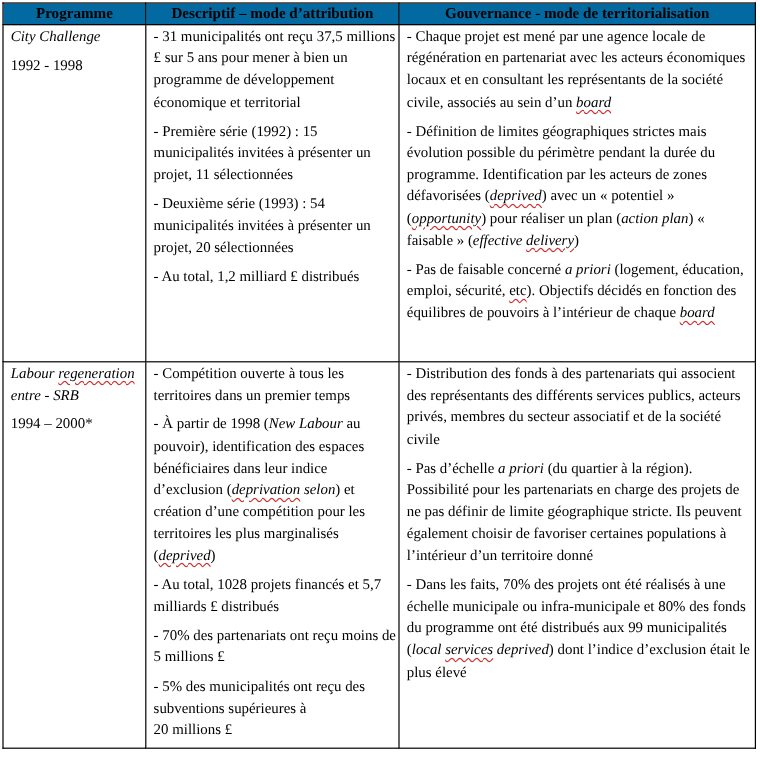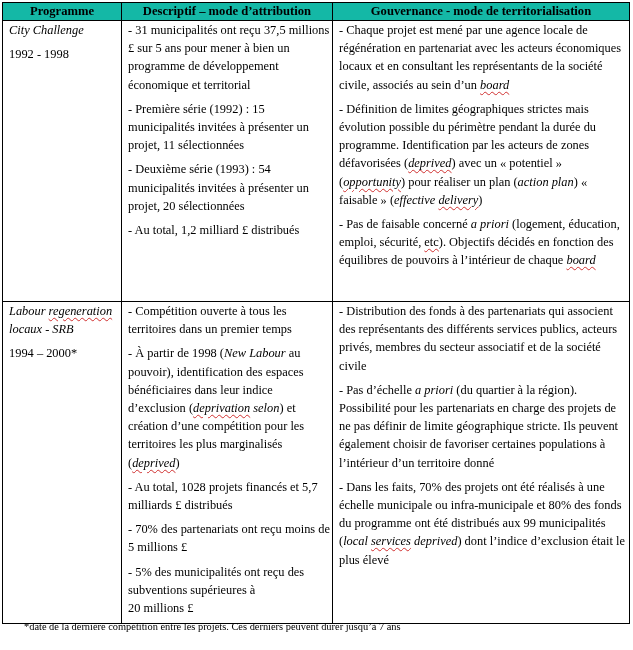--- a/index.html
+++ b/index.html
@@ -19,21 +19,21 @@
   col.c2 { width: 211px; }
   col.c3 { width: 297px; }
   th, td {
     border: 1px solid #000;
     vertical-align: top;
     padding: 0 4px 0 4px;
     line-height: 18.2px;
     text-align: left;
   }
   th {
-    background: #14b8a6;
+    background: #0369a1;
     font-weight: bold;
     text-align: center;
     height: 17px;
     line-height: 17px;
     padding: 0 2px;
     font-size: 12.6px;
   }
   td.col1 { padding-left: 6px; }
   td.col2 { padding-left: 6px; padding-right: 2px; margin-top: 39px; }
   td.col3 { padding-left: 6px; padding-right: 2px; }
@@ -75,35 +75,34 @@
         <p>- Au total, 1,2 milliard £ distribués</p>
       </td>
       <td class="col3">
         <p><span>- Chaque projet est mené par une agence locale de régénération en partenariat avec les acteurs économiques locaux et en consultant les représentants de la société civile, associés au sein d’un </span><em class="sq">board</em></p>
         <p><span>- Définition de limites géographiques strictes mais évolution possible du périmètre pendant la durée du programme. Identification par les acteurs de zones défavorisées (</span><em class="sq">deprived</em><span>) avec un « potentiel » (</span><em class="sq">opportunity</em><span>) pour réaliser un plan (</span><em>action plan</em><span>) « faisable » (</span><em>effective </em><em class="sq">delivery</em><span>)</span></p>
         <p><span>- Pas de faisable concerné </span><em>a priori</em><span> (logement, éducation, emploi, sécurité, </span><span class="sq">etc</span><span>). Objectifs décidés en fonction des équilibres de pouvoirs à l’intérieur de chaque </span><em class="sq">board</em></p>
       </td>
     </tr>
     <tr class="row2">
       <td class="col1">
-        <p><em>Labour </em><em class="sq">regeneration</em><em> locaux - SRB</em></p>
+        <p><em>Labour </em><em class="sq">regeneration</em><em> entre - SRB</em></p>
         <p>1994 – 2000*</p>
       </td>
       <td class="col2">
         <p>- Compétition ouverte à tous les territoires dans un premier temps</p>
         <p><span>- À partir de 1998 (</span><em>New Labour</em><span> au pouvoir), identification des espaces bénéficiaires dans leur indice d’exclusion (</span><em class="sq">deprivation</em><em> selon</em><span>) et création d’une compétition pour les territoires les plus marginalisés (</span><em class="sq">deprived</em><span>)</span></p>
         <p>- Au total, 1028 projets financés et 5,7 milliards £ distribués</p>
         <p>- 70% des partenariats ont reçu moins de 5 millions £</p>
         <p><span>- 5% des municipalités ont reçu des subventions supérieures à</span><br><span>20 millions £</span></p>
       </td>
       <td class="col3">
         <p>- Distribution des fonds à des partenariats qui associent des représentants des différents services publics, acteurs privés, membres du secteur associatif et de la société civile</p>
         <p><span>- Pas d’échelle </span><em>a priori</em><span> (du quartier à la région). Possibilité pour les partenariats en charge des projets de ne pas définir de limite géographique stricte. Ils peuvent également choisir de favoriser certaines populations à l’intérieur d’un territoire donné</span></p>
         <p><span>- Dans les faits, 70% des projets ont été réalisés à une échelle municipale ou infra-municipale et 80% des fonds du programme ont été distribués aux 99 municipalités (</span><em>local </em><em class="sq">services</em><em> deprived</em><span>) dont l’indice d’exclusion était le plus élevé</span></p>
       </td>
     </tr>
   </tbody>
 </table>
 </div>
 
 <div class="notes">
-  <div>*date de la dernière compétition entre les projets. Ces derniers peuvent durer jusqu’à 7 ans</div>
 </div>
 
 </body></html>

